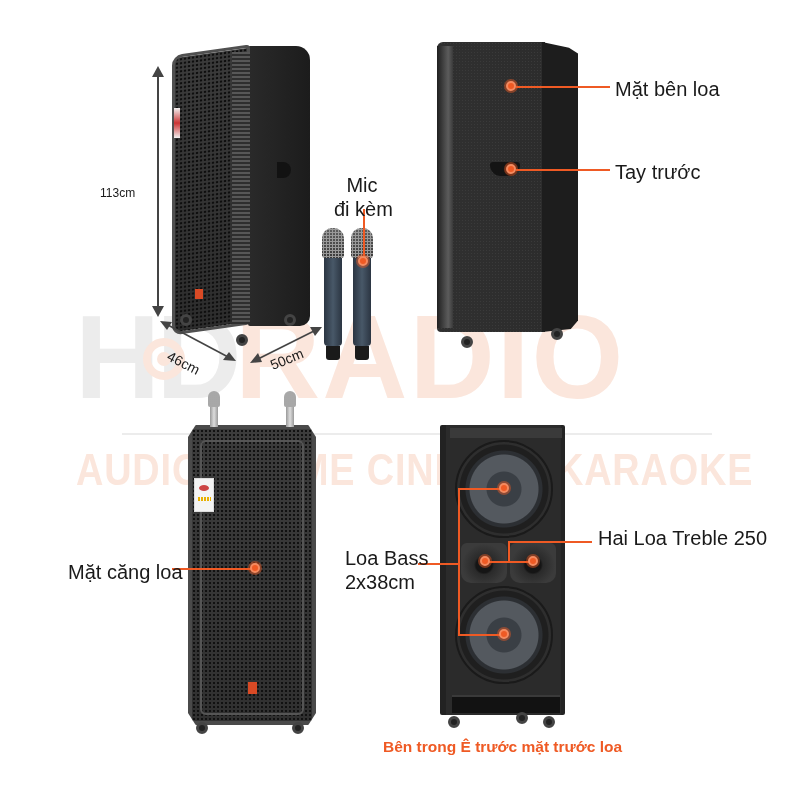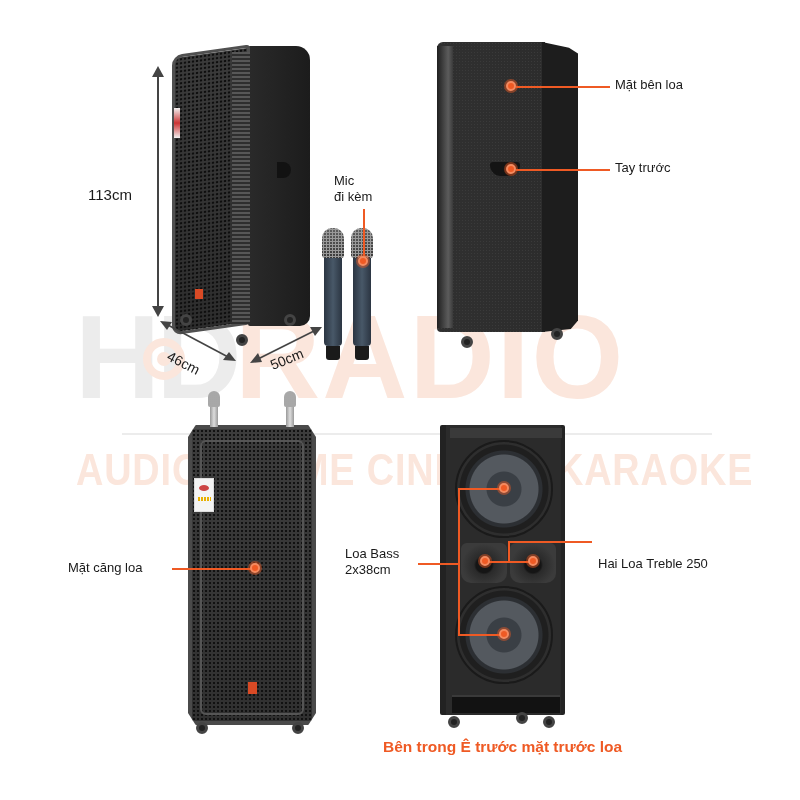--- a/index.html
+++ b/index.html
@@ -165,22 +165,22 @@
   
   .dim-line { position: absolute; background: #444; z-index: 3; }
 
   
   .callout-line { position: absolute; background: #ef5a24; z-index: 4; }
   .callout-dot {
     position: absolute; width: 10px; height: 10px; border-radius: 50%;
     background: #ef5a24; border: 2px solid #f48a5f; box-shadow: 0 0 0 2px rgba(239,90,36,0.45);
     z-index: 5;
   }
-  .label { position: absolute; font-size: 13px; line-height: 1.2; color: #1a1a1a; z-index: 6; white-space: nowrap; }
-  .label.center { text-align: left; }
+  .label { position: absolute; font-size: 20px; line-height: 1.2; color: #1a1a1a; z-index: 6; white-space: nowrap; }
+  .label.center { text-align: center; }
   .caption {
     position: absolute; left: 383px; top: 738px; font-size: 15.5px; font-weight: 700;
     color: #ef5a24; z-index: 6; white-space: nowrap;
   }
 </style>
 </head>
 <body>
 
 <div class="wm-hd">HD</div>
 <div class="wm-ring"></div>
@@ -201,21 +201,21 @@
     <div class="wheel" style="left:284px;top:314px"></div>
   </div>
 
   <div class="dim-line" style="left:157px;top:72px;width:1.5px;height:240px"></div>
   <svg class="abs" style="left:151px;top:66px;z-index:3" width="14" height="12">
       <polygon points="7,0 13,11 1,11" fill="#444"></polygon>
     </svg>
   <svg class="abs" style="left:151px;top:306px;z-index:3" width="14" height="12">
       <polygon points="1,0 13,0 7,11" fill="#444"></polygon>
     </svg>
-  <div class="label" style="left:88px;top:186px;font-size:15px">113cm</div>
+  <div class="label" style="left:100px;top:186px;font-size:12px">113cm</div>
 
   <svg class="abs" style="left:160px;top:320px;z-index:3" width="180" height="50">
     <line x1="6" y1="4" x2="70" y2="38" stroke="#444" stroke-width="1.6"></line>
     <polygon points="0,1 12,2 7,10" fill="#444"></polygon>
     <polygon points="76,41 63,40 69,32" fill="#444"></polygon>
     <line x1="96" y1="40" x2="156" y2="10" stroke="#444" stroke-width="1.6"></line>
     <polygon points="90,43 98,33 102,42" fill="#444"></polygon>
     <polygon points="162,7 150,7 155,16" fill="#444"></polygon>
   </svg>
   <div class="label" style="left:172px;top:348px;font-size:14px;transform:rotate(27deg);transform-origin:left top">46cm</div>
@@ -302,16 +302,16 @@
   <div class="callout-line" style="left:458px;top:488px;width:46px;height:2px"></div>
   <div class="callout-line" style="left:458px;top:634px;width:46px;height:2px"></div>
   <div class="callout-dot" style="left:499px;top:483px"></div>
   <div class="callout-dot" style="left:499px;top:629px"></div>
 
   <div class="callout-line" style="left:486px;top:561px;width:48px;height:2px"></div>
   <div class="callout-line" style="left:508px;top:541px;width:2px;height:21px"></div>
   <div class="callout-line" style="left:508px;top:541px;width:84px;height:2px"></div>
   <div class="callout-dot" style="left:480px;top:556px"></div>
   <div class="callout-dot" style="left:528px;top:556px"></div>
-  <div class="label" style="left:598px;top:556px">Hai Loa Treble 250</div>
+  <div class="label" style="left:598px;top:526px">Hai Loa Treble 250</div>
 
   <div class="caption">Bên trong Ê trước mặt trước loa</div>
 </div>
 
 </body></html>

